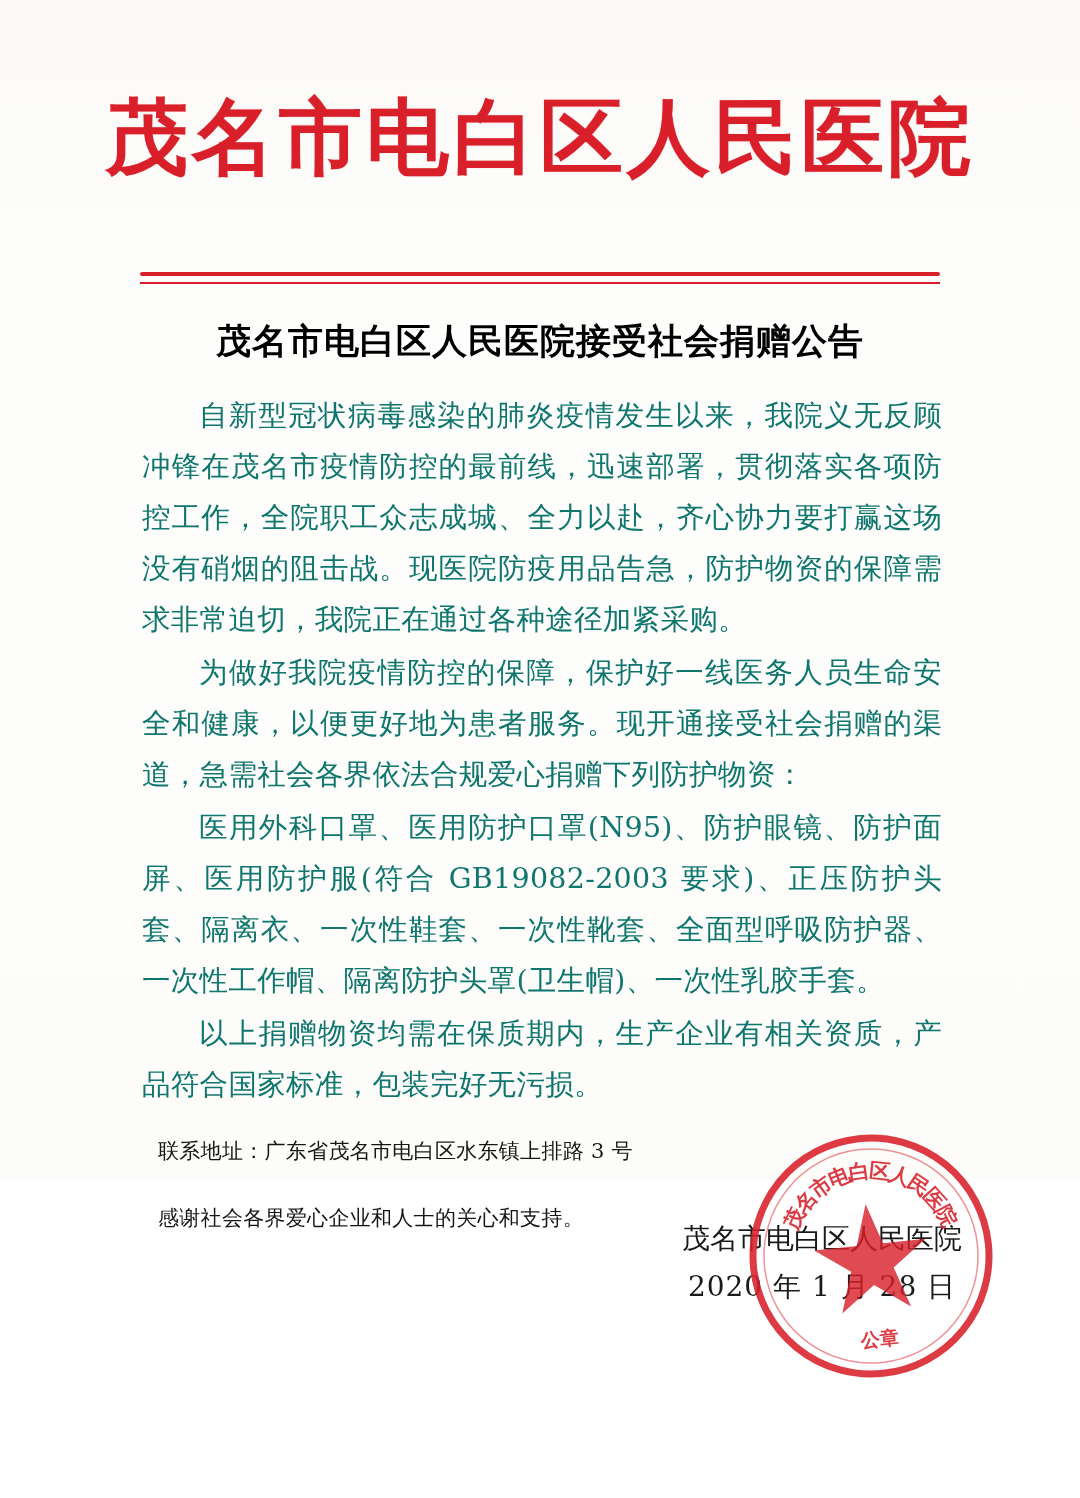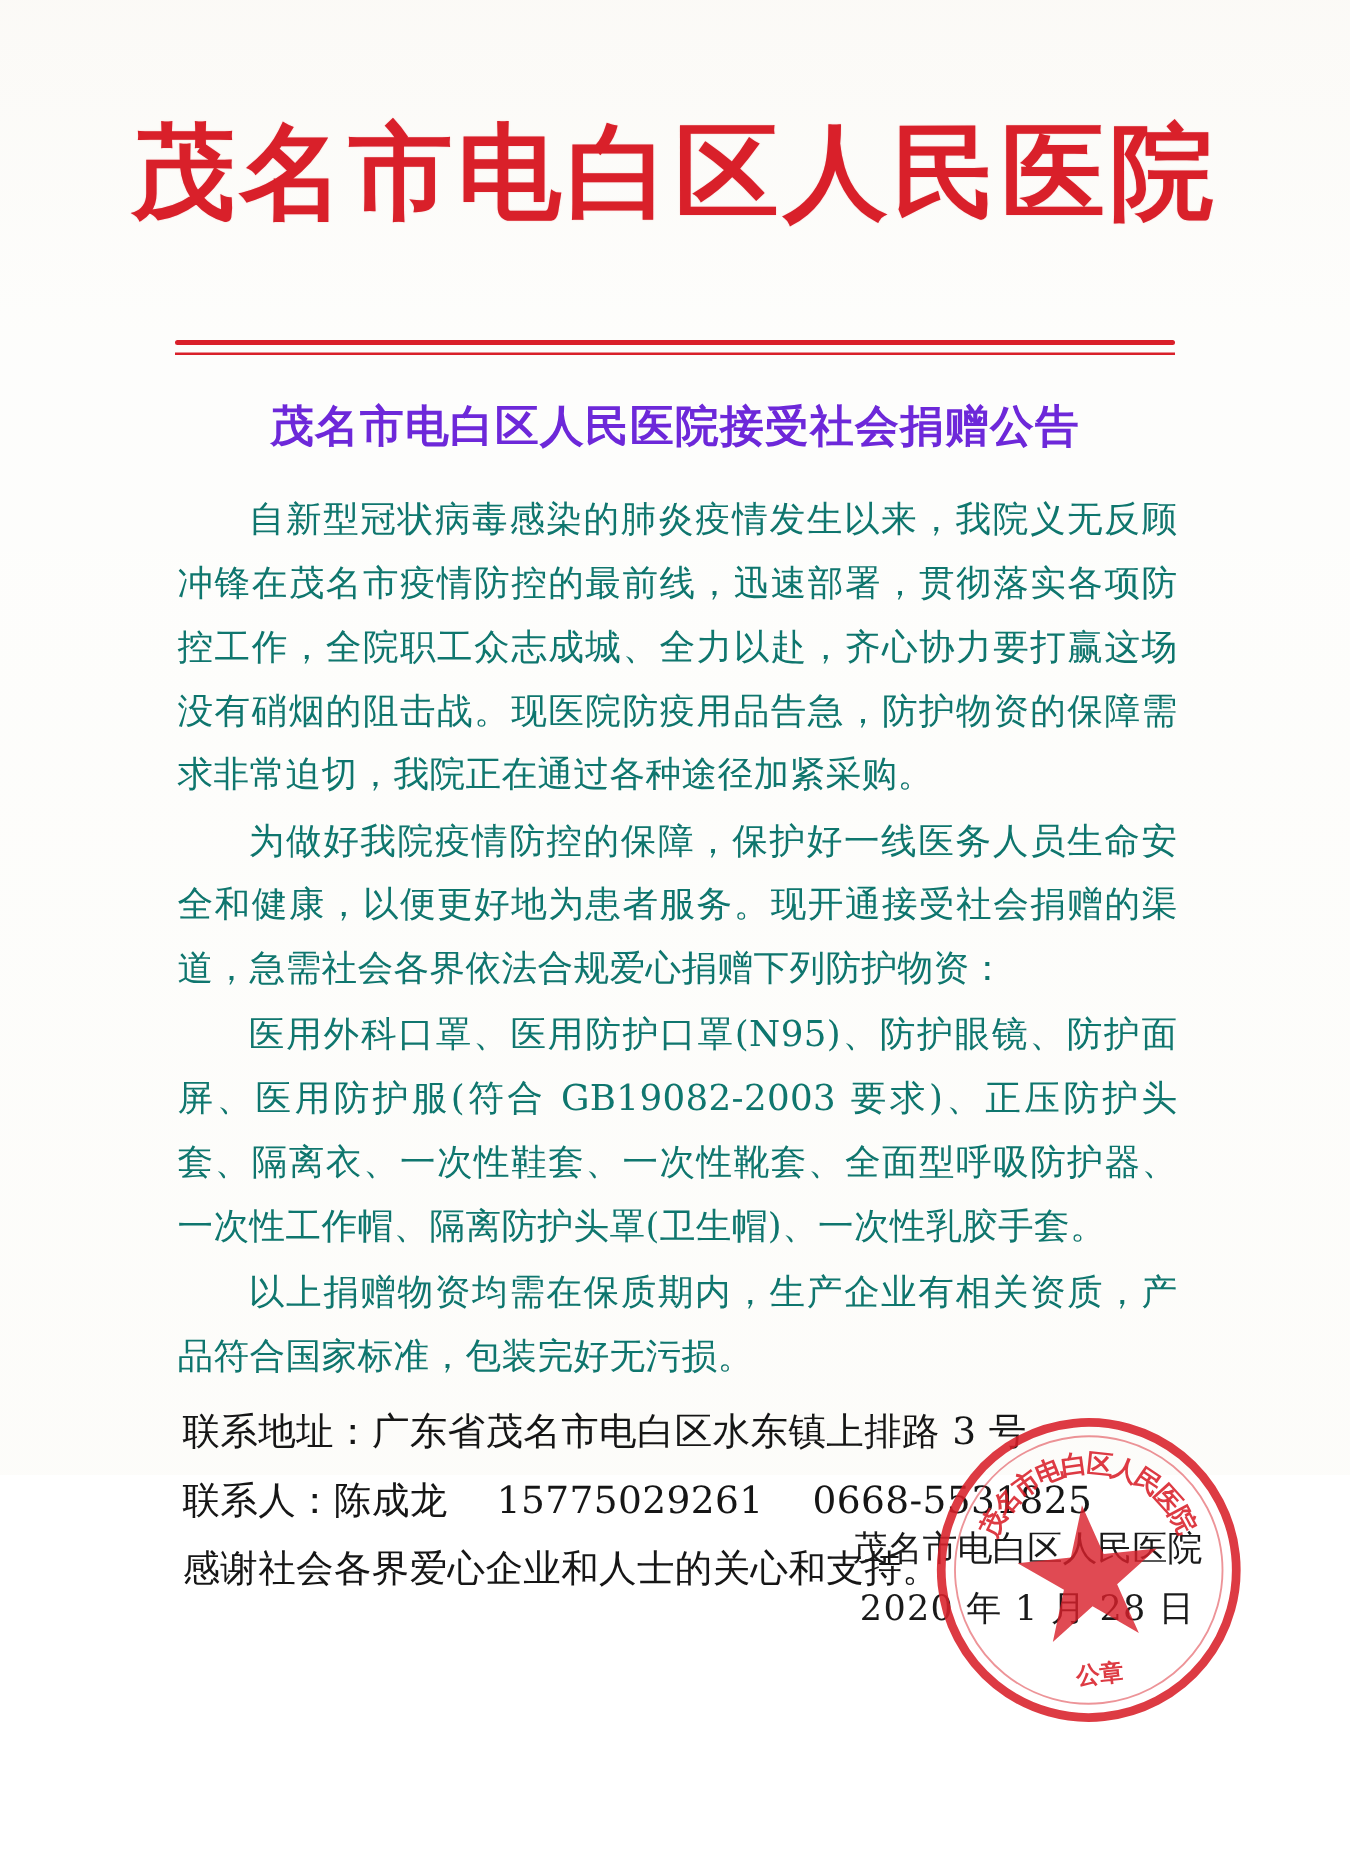--- a/index.html
+++ b/index.html
@@ -68,43 +68,43 @@
   }
   .doc-title {
     position: absolute;
     top: 318px;
     left: 0;
     width: 100%;
     text-align: center;
     font-size: 35px;
     font-weight: bold;
     letter-spacing: 1px;
-    color: #6d28d9;
+    color: #000000;
   }
   .body-area {
     position: absolute;
     top: 390px;
     left: 142px;
     width: 800px;
   }
   p.para {
     margin: 0 0 2px 0;
     font-size: 28.5px;
     line-height: 51px;
     text-align: justify;
     text-justify: inter-ideograph;
     color: #0f766e;
     letter-spacing: 0.3px;
   }
   p.indent {
     text-indent: 2em;
   }
   .contact-line {
-    margin: 4px;
-    font-size: 30px;
+    margin: 16px;
+    font-size: 21px;
     line-height: 51px;
     color: #161616;
     letter-spacing: 0.3px;
   }
   .contact-block {
     margin-top: 10px;
   }
   .sign-block {
     position: absolute;
     right: 118px;
@@ -151,23 +151,20 @@
   <div class="body-area">
     <p class="para indent">自新型冠状病毒感染的肺炎疫情发生以来，我院义无反顾冲锋在茂名市疫情防控的最前线，迅速部署，贯彻落实各项防控工作，全院职工众志成城、全力以赴，齐心协力要打赢这场没有硝烟的阻击战。现医院防疫用品告急，防护物资的保障需求非常迫切，我院正在通过各种途径加紧采购。</p>
     <p class="para indent">为做好我院疫情防控的保障，保护好一线医务人员生命安全和健康，以便更好地为患者服务。现开通接受社会捐赠的渠道，急需社会各界依法合规爱心捐赠下列防护物资：</p>
     <p class="para indent">医用外科口罩、医用防护口罩(N95)、防护眼镜、防护面屏、医用防护服(符合 GB19082-2003 要求)、正压防护头套、隔离衣、一次性鞋套、一次性靴套、全面型呼吸防护器、一次性工作帽、隔离防护头罩(卫生帽)、一次性乳胶手套。</p>
     <p class="para indent">以上捐赠物资均需在保质期内，生产企业有相关资质，产品符合国家标准，包装完好无污损。</p>
 
     <div class="contact-block">
       <p class="contact-line">
         <span>联系地址：</span><span>广东省茂名市电白区水东镇上排路 3 号</span>
       </p>
-      <p class="contact-line">
-        <span>联系人：</span><span>陈成龙</span>&nbsp;&nbsp;&nbsp;&nbsp;<span>15775029261</span>&nbsp;&nbsp;&nbsp;&nbsp;<span>0668-5531825</span>
-      </p>
       <p class="contact-line">感谢社会各界爱心企业和人士的关心和支持。</p>
     </div>
   </div>
 
   <div class="sign-block">
     <div class="sign-name">茂名市电白区人民医院</div>
     <div class="sign-date">2020 年 1 月 28 日</div>
   </div>
 
   <div class="seal">

